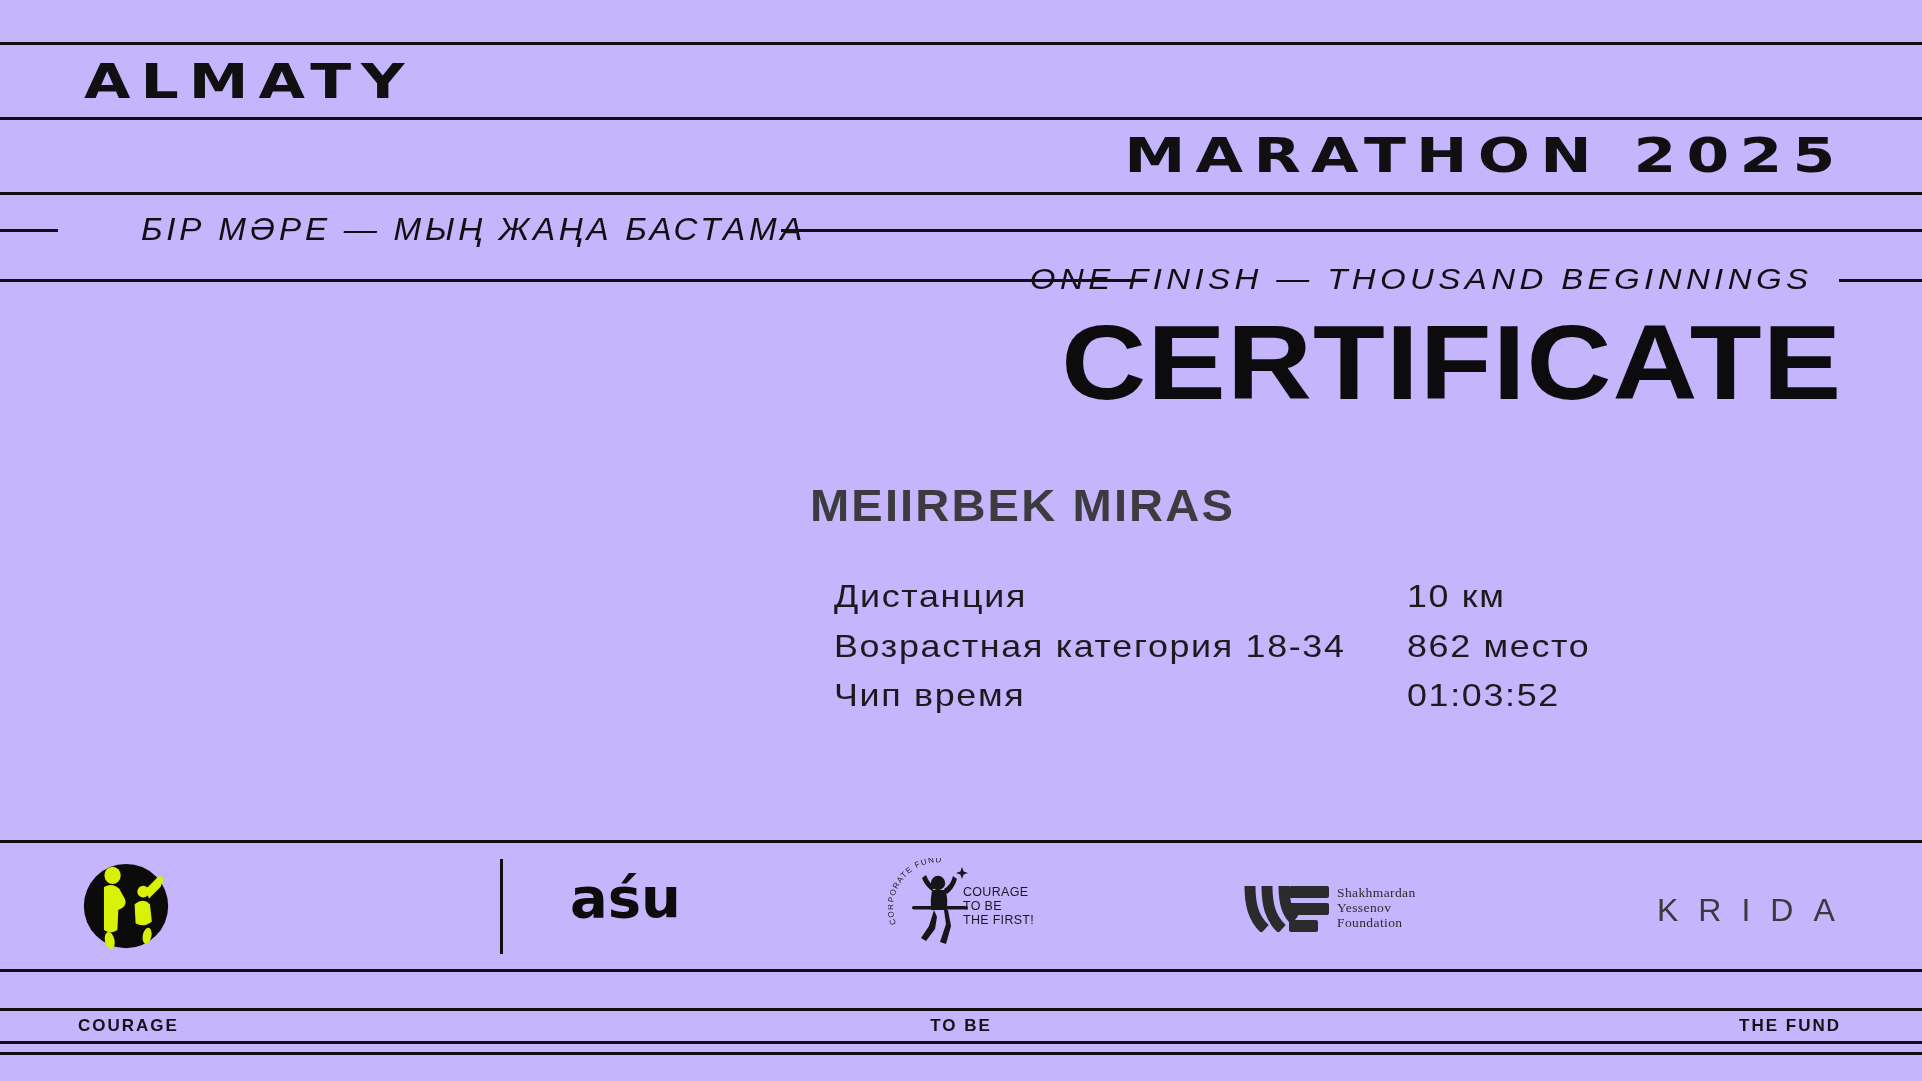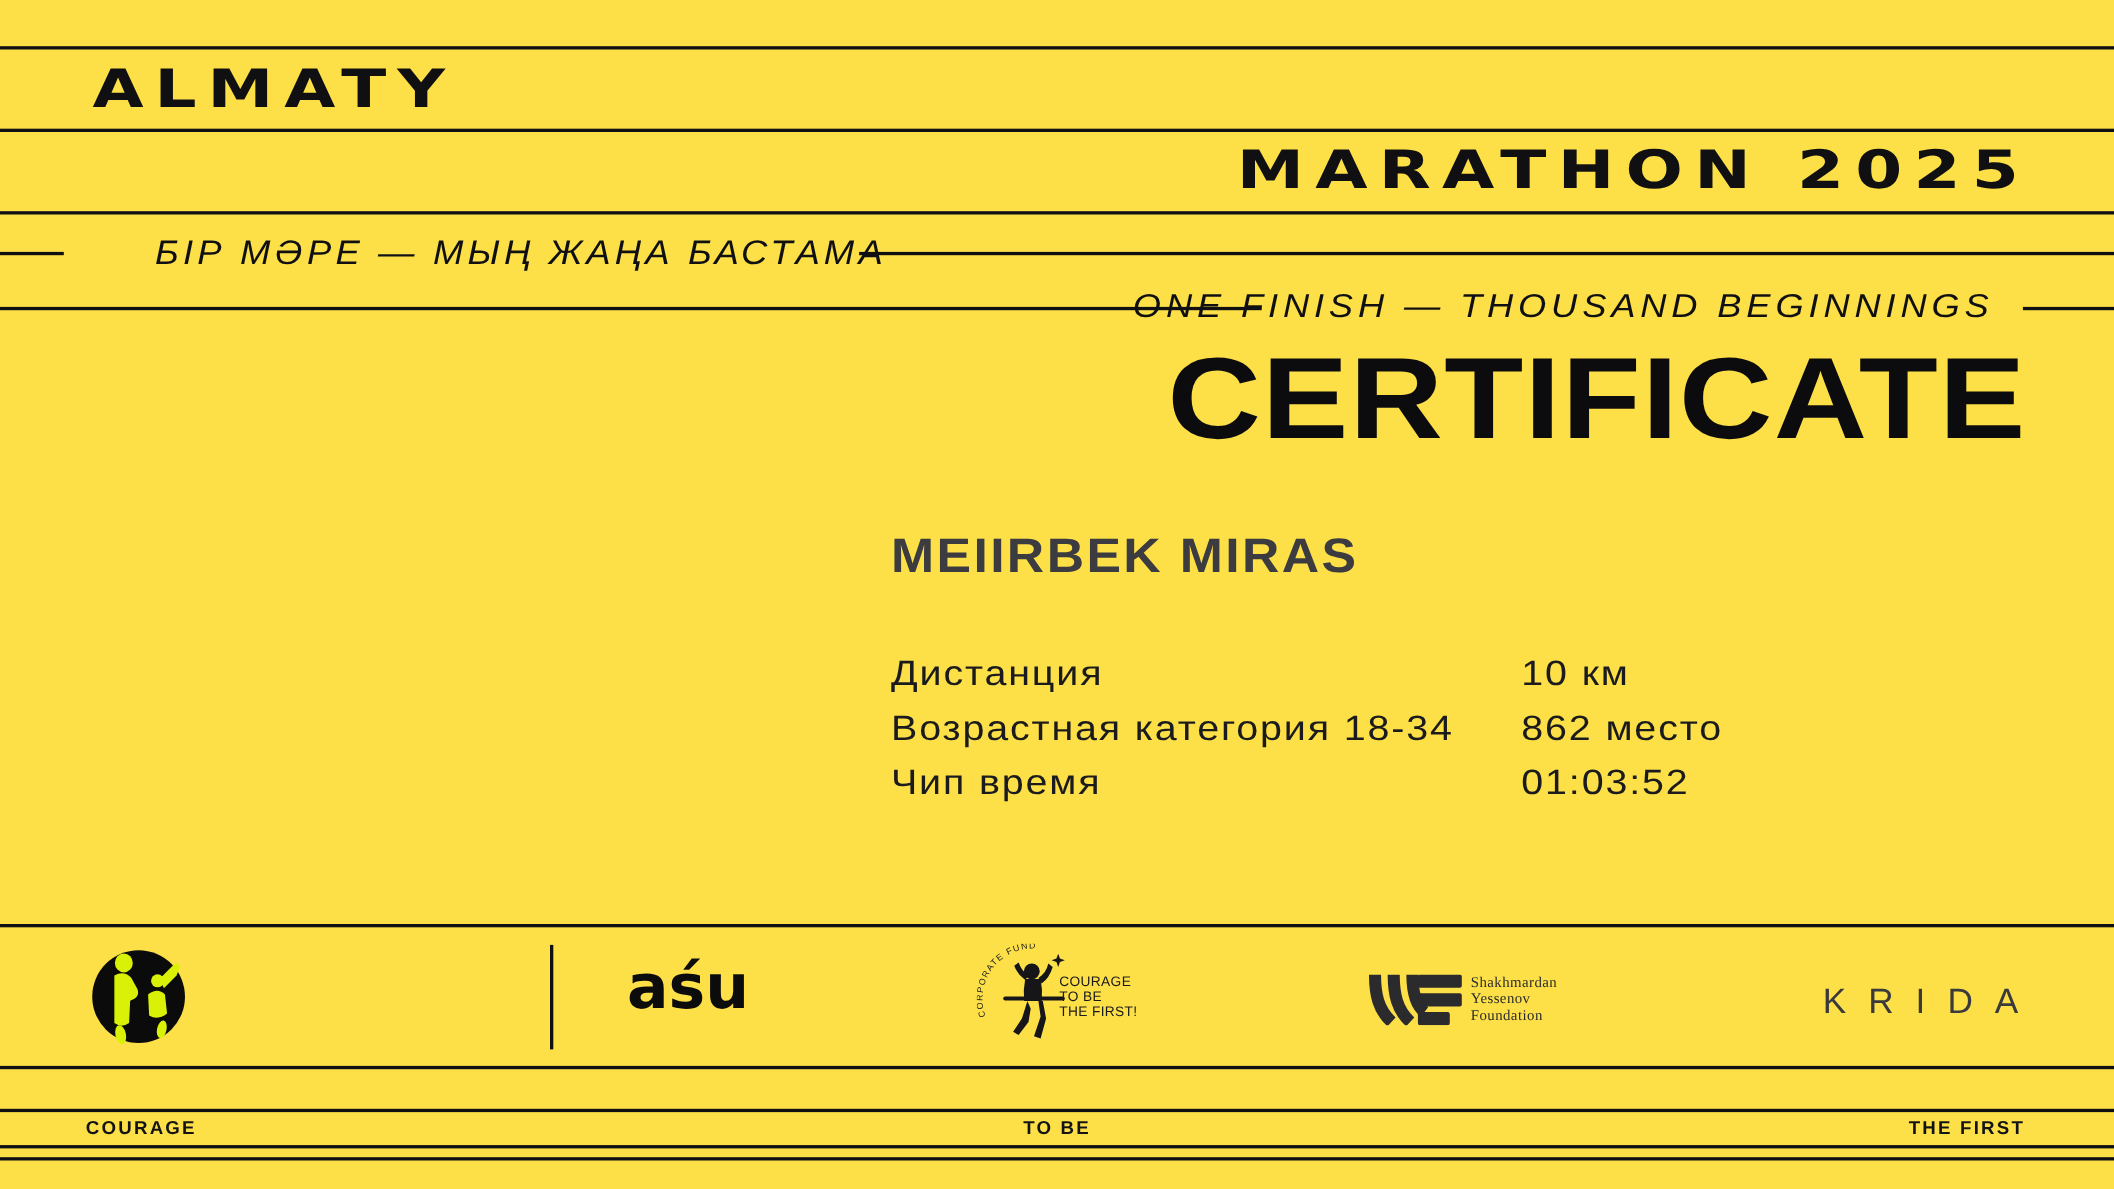--- a/index.html
+++ b/index.html
@@ -1,19 +1,19 @@
 <!DOCTYPE html>
 <html><head>
 <meta charset="utf-8">
 <style>
   html,body{margin:0;padding:0;}
   #canvas{
     position:relative;
     width:1922px;height:1081px;
-    background:#fde047;
+    background:#c4b5fd;
     overflow:hidden;
     font-family:"Liberation Sans", sans-serif;
     color:#101012;
   }
   .hline{position:absolute;height:3px;background:#101012;}
   .vline{position:absolute;width:3px;background:#101012;}
 
   .city{
     position:absolute;left:84px;top:57px;
     font-family:"DejaVu Sans", sans-serif;
@@ -51,21 +51,21 @@
     transform:scaleX(1.12);transform-origin:right center;
     white-space:nowrap;color:#0c0c0e;
   }
   .runner-name{
     position:absolute;left:810px;top:483px;
     font-weight:700;font-size:44px;line-height:46px;
     letter-spacing:2px;color:#3c3c40;
     transform:scaleX(1.07);transform-origin:left center;
     white-space:nowrap;
   }
-  .results{position:absolute;left:810px;top:572px;width:900px;margin-top:16px;}
+  .results{position:absolute;left:834px;top:572px;width:900px;}
   .result-row{position:relative;height:49.5px;line-height:49.5px;font-size:32px;color:#1b1b1d;}
   .result-label{display:inline-block;letter-spacing:1.5px;transform:scaleX(1.12);transform-origin:left center;white-space:nowrap;}
   .result-value{position:absolute;left:573px;top:0;letter-spacing:1.5px;transform:scaleX(1.12);transform-origin:left center;white-space:nowrap;}
 
   .kaspi-logo{position:absolute;left:82px;top:861px;width:88px;height:92px;}
   .kaspi-word{
     position:absolute;left:192px;top:873px;
     font-weight:700;font-size:61px;line-height:66px;letter-spacing:-1px;
     color:#0a0a0a;white-space:nowrap;
   }
@@ -184,17 +184,17 @@
     <div>Yessenov</div>
     <div>Foundation</div>
   </div>
 
   <div class="krida-word">KRIDA</div>
 
   <div class="hline" style="top:969px;left:0;width:1922px;"></div>
   <div class="hline" style="top:1008px;left:0;width:1922px;"></div>
   <div class="foot-small foot-left">COURAGE</div>
   <div class="foot-small foot-center">TO BE</div>
-  <div class="foot-small foot-right">THE FIRST</div>
+  <div class="foot-small foot-right">THE FUND</div>
   <div class="hline" style="top:1041px;left:0;width:1922px;"></div>
   <div class="hline" style="top:1052px;left:0;width:1922px;"></div>
 
 </div>
 
 </body></html>

